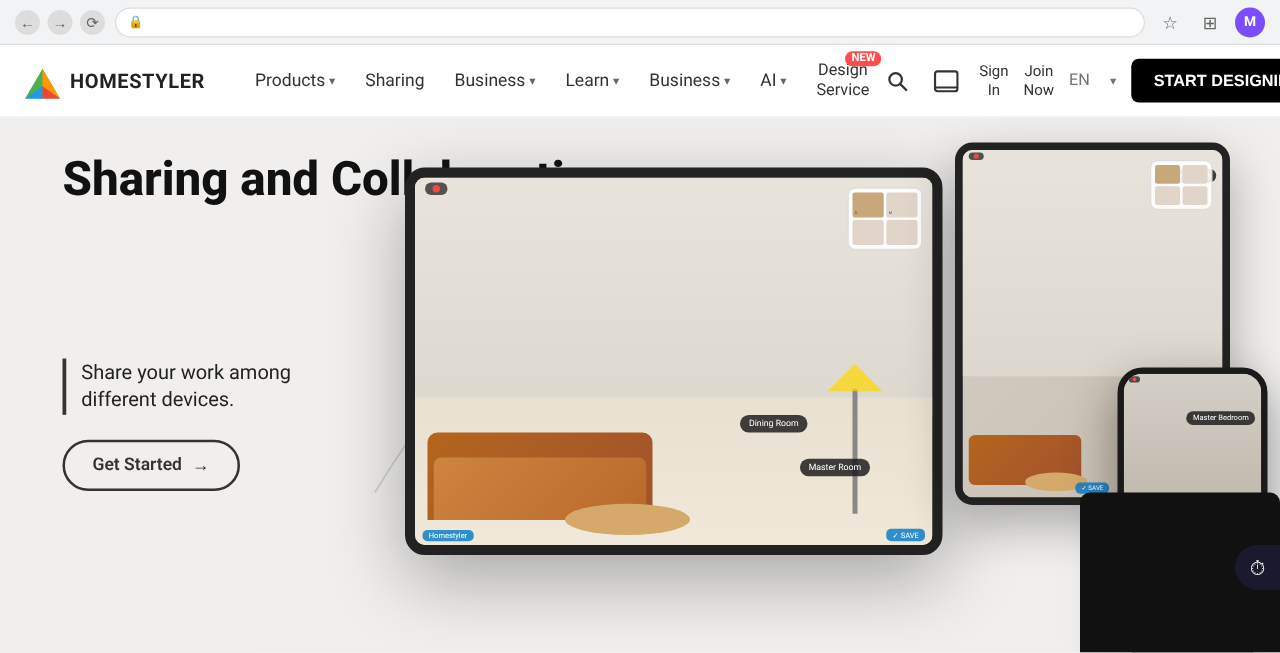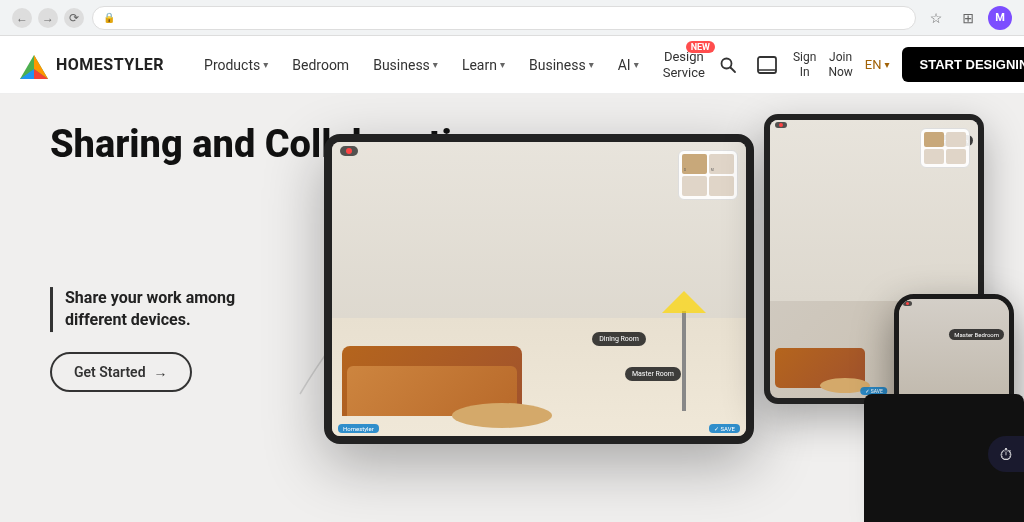--- a/index.html
+++ b/index.html
@@ -190,23 +190,23 @@
       flex-direction: column;
       align-items: center;
       font-size: 12px;
       color: #333;
       cursor: pointer;
       line-height: 1.2;
     }
     .lang-btn {
       display: flex;
       align-items: center;
-      gap: 3px;
+      gap: 16px;
       font-size: 13px;
-      color: #a16207;
+      color: #737373;
       cursor: pointer;
     }
     .start-designing-btn {
       background: #000;
       color: #fff;
       padding: 10px 18px;
       border-radius: 6px;
       font-size: 13px;
       font-weight: 600;
       cursor: pointer;
@@ -244,21 +244,21 @@
       position: absolute;
       left: 50px;
       top: 50%;
       transform: translateY(-20%);
       z-index: 5;
     }
 
     .tagline {
       font-size: 16px;
       color: #222;
-      font-weight: 700;
+      font-weight: 400;
       line-height: 1.4;
       margin-bottom: 20px;
       border-left: 3px solid #333;
       padding-left: 12px;
     }
 
     .get-started-btn {
       display: inline-flex;
       align-items: center;
       gap: 8px;
@@ -377,21 +377,21 @@
     .room-label {
       position: absolute;
       background: rgba(30,30,30,0.85);
       color: #fff;
       font-size: 7px;
       padding: 3px 7px;
       border-radius: 12px;
       white-space: nowrap;
     }
     .label-dining-main { bottom: 90px; right: 100px; }
-    .label-master-main { bottom: 55px; right: 65px; }
+    .label-master-main { bottom: 55px; right: 50px; }
 
     
     .tablet-right {
       position: absolute;
       right: 40px;
       top: 0;
       width: 220px;
       height: 290px;
       background: #1a1a2e;
       border-radius: 14px;
@@ -591,21 +591,21 @@
     </svg>
     <span class="logo-text">HOMESTYLER</span>
   </div>
 
   <div class="nav-links">
     <div class="nav-item">
       <span>Products</span>
       <span class="chevron">▾</span>
     </div>
     <div class="nav-item">
-      <span>Bedroom</span>
+      <span>Sharing</span>
     </div>
     <div class="nav-item">
       <span>Business</span>
       <span class="chevron">▾</span>
     </div>
     <div class="nav-item">
       <span>Learn</span>
       <span class="chevron">▾</span>
     </div>
     <div class="nav-item">

